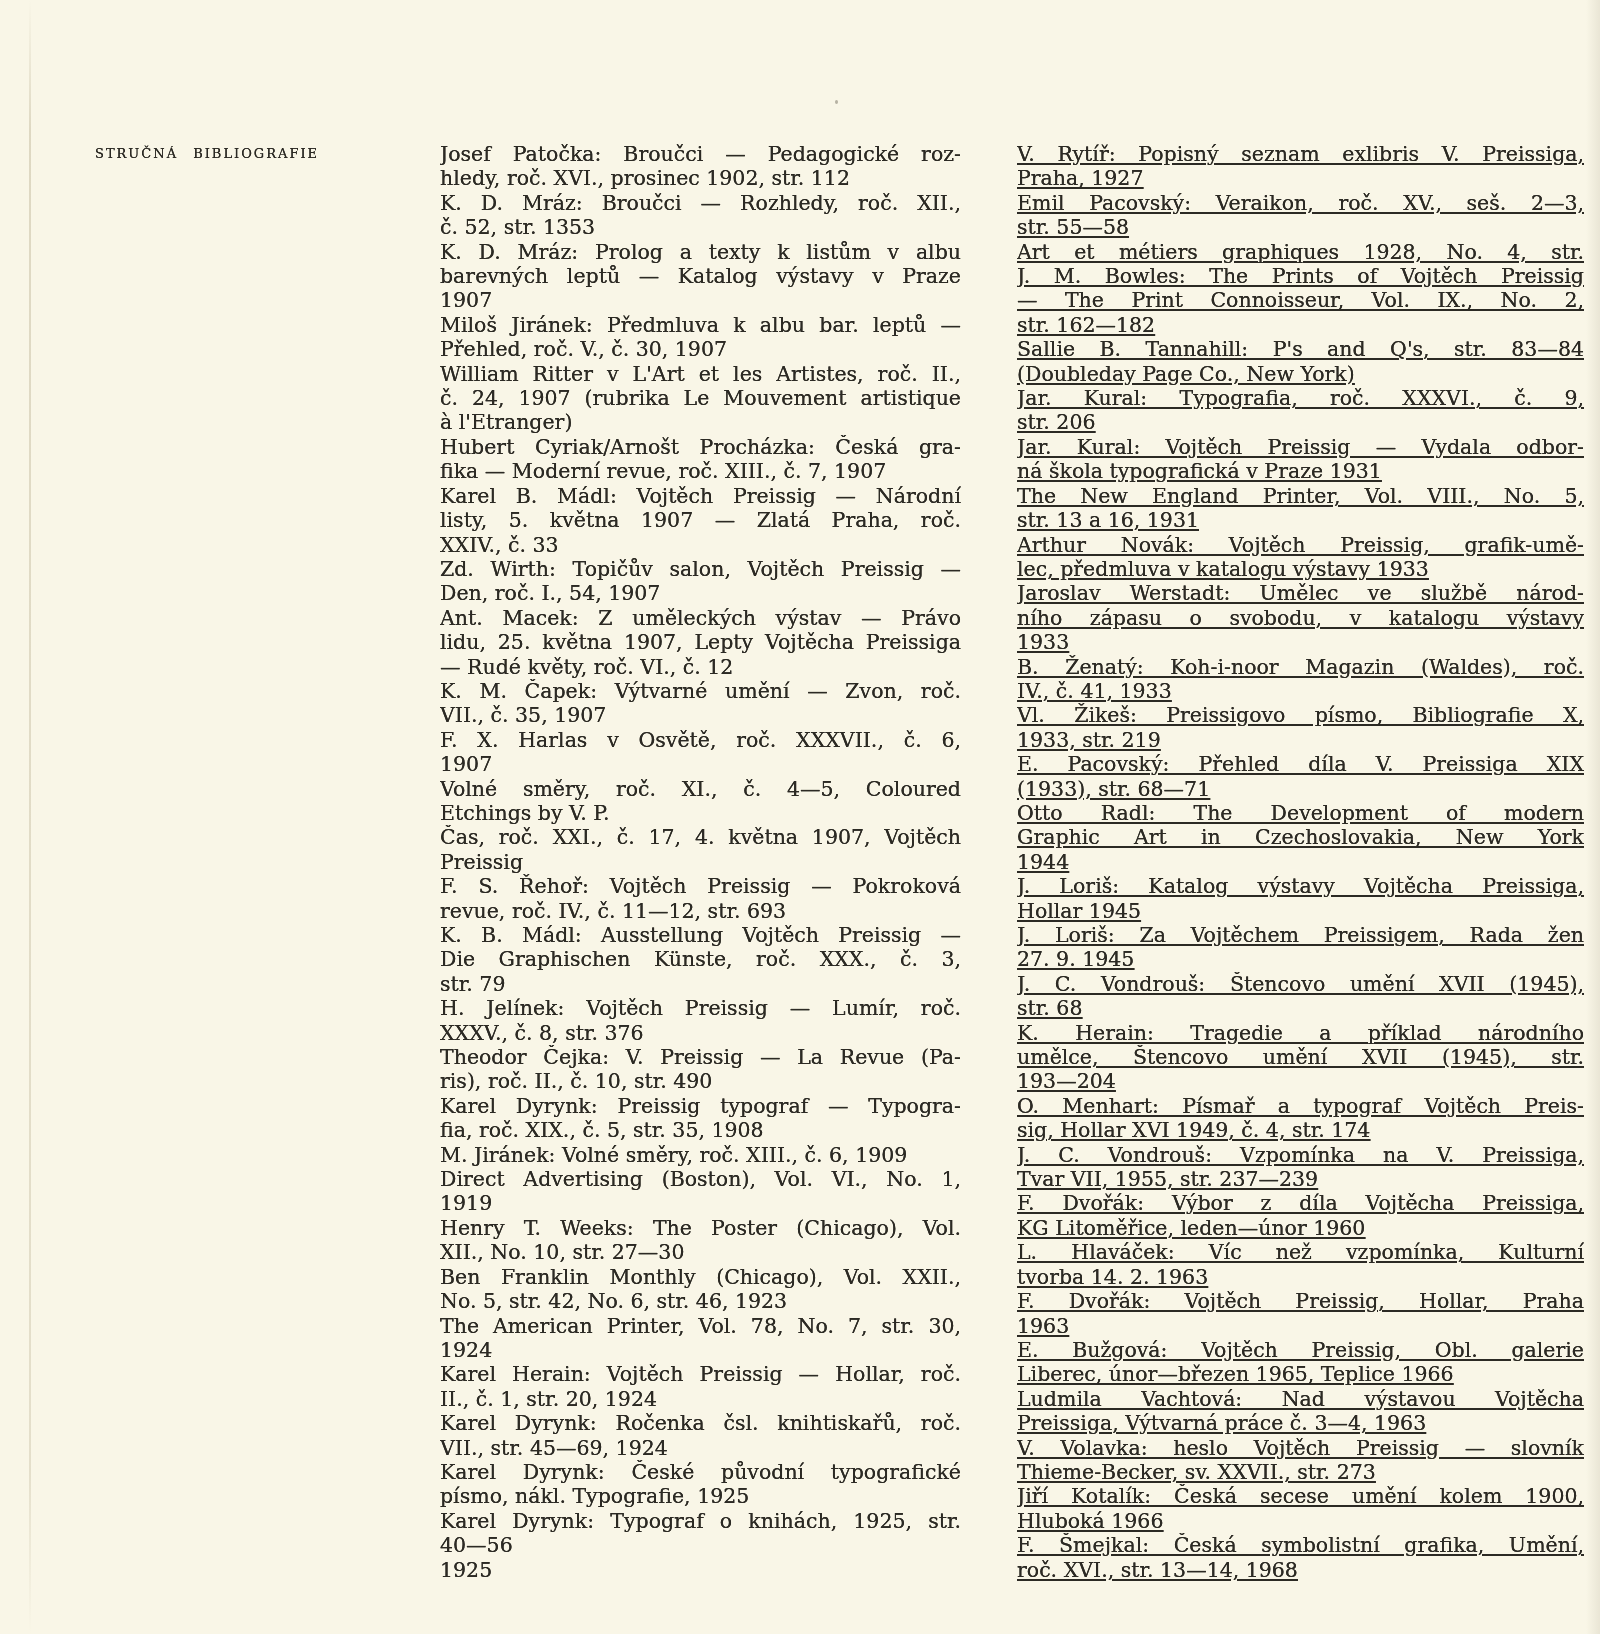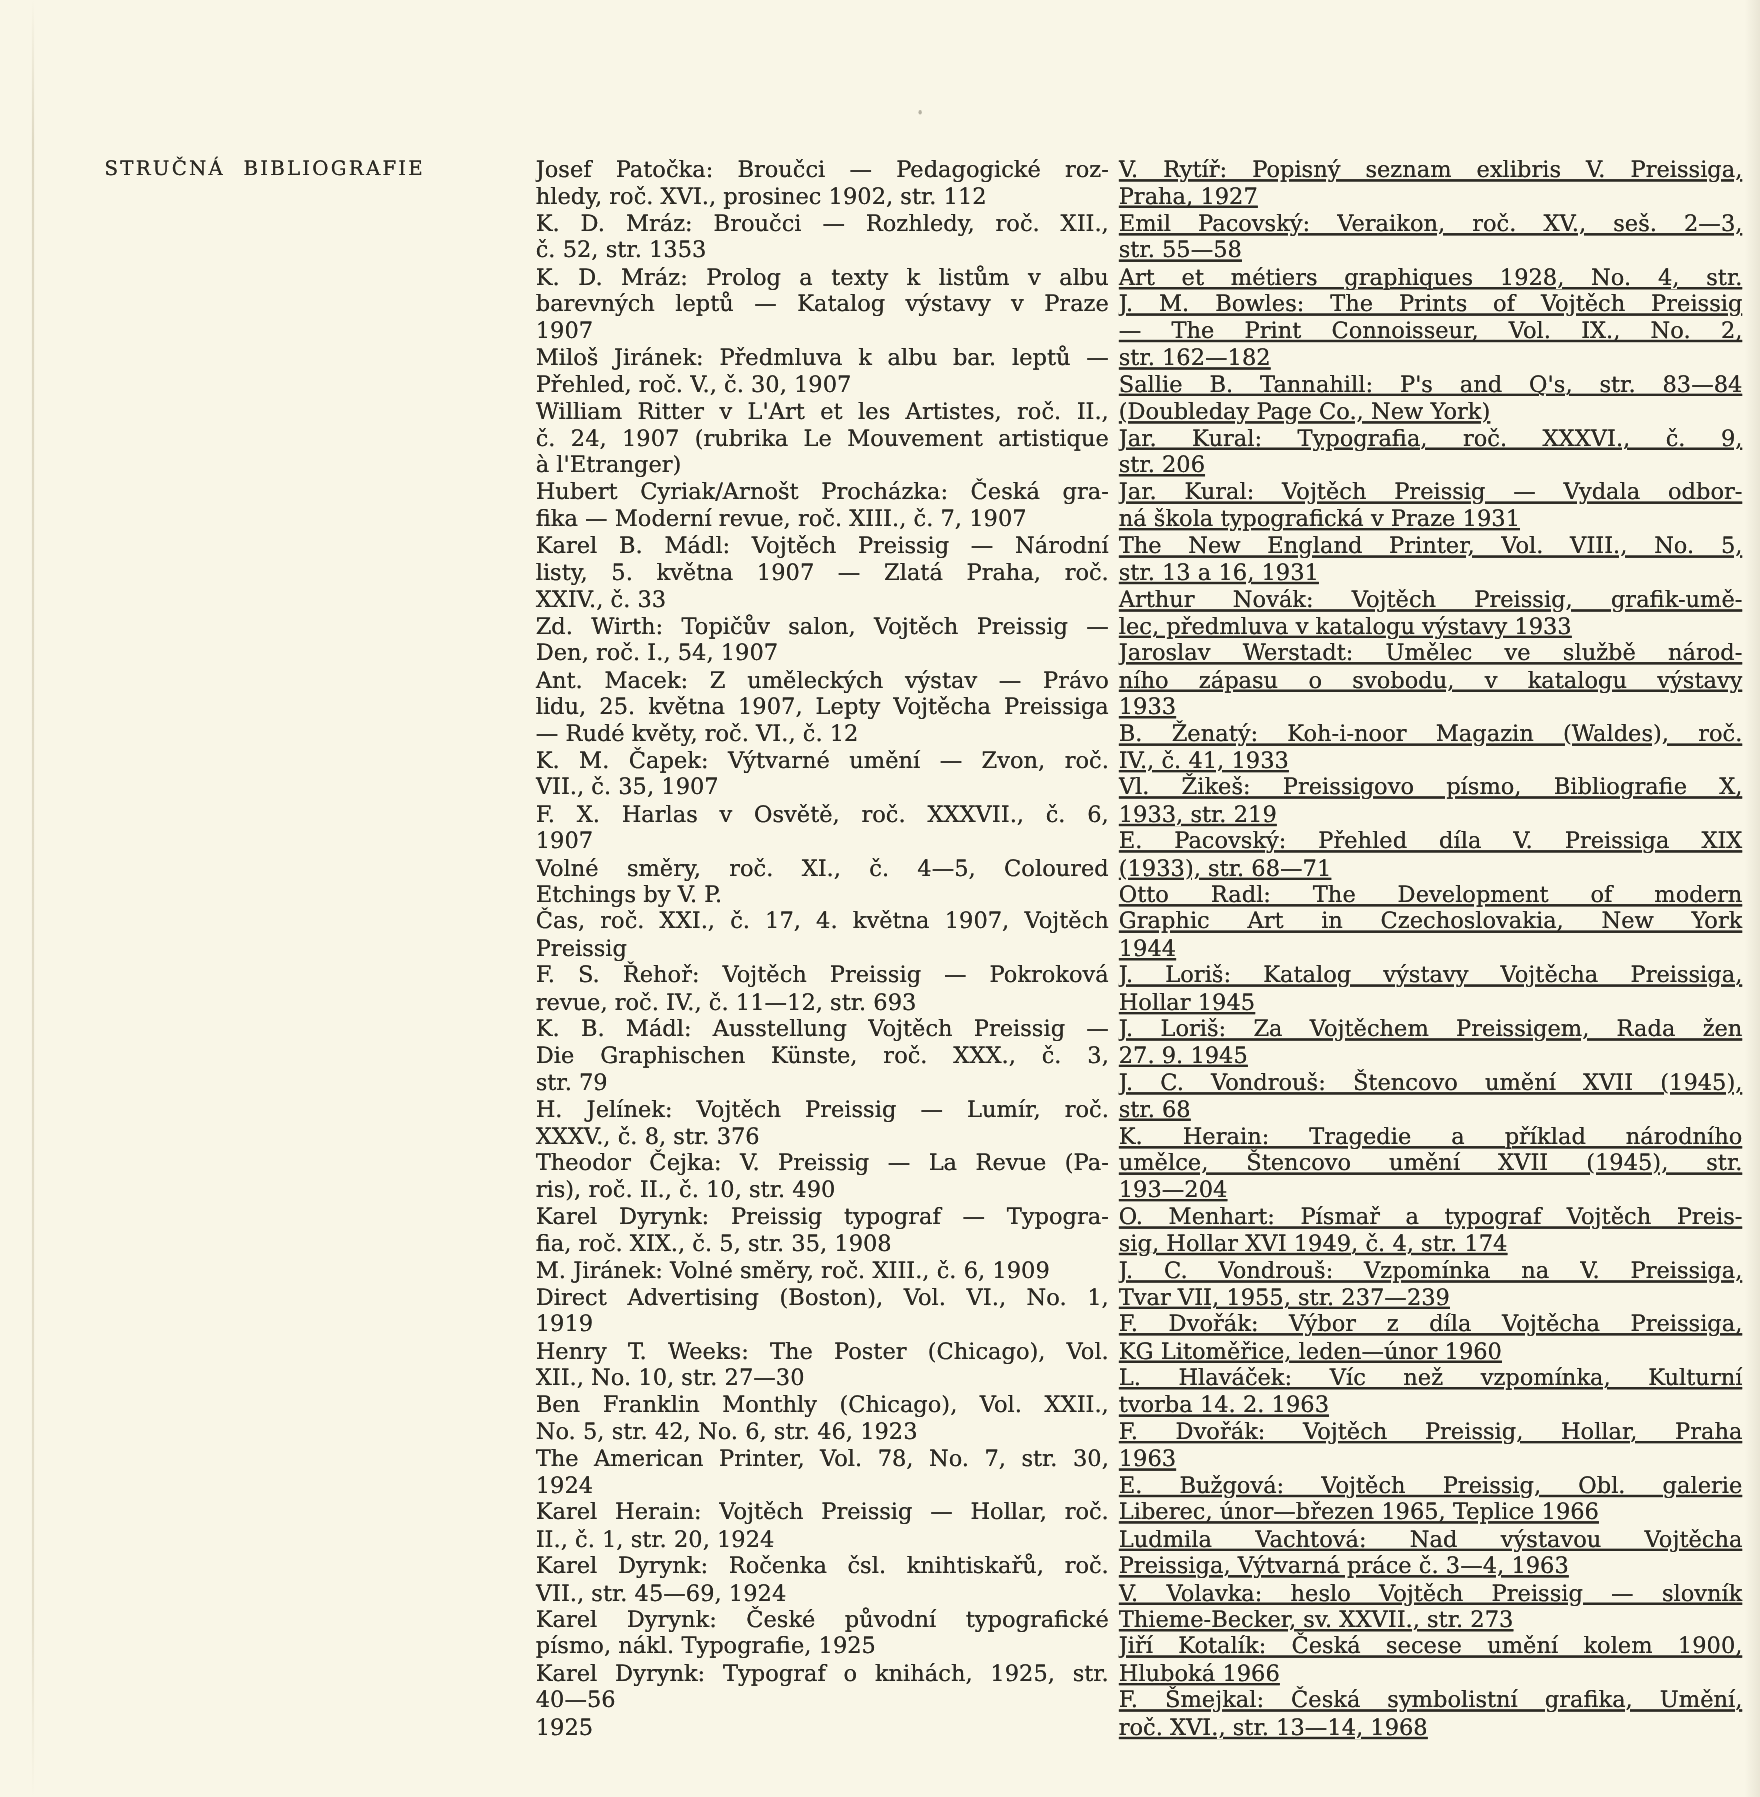--- a/index.html
+++ b/index.html
@@ -12,35 +12,35 @@
     width: 1600px;
     height: 1634px;
     overflow: hidden;
     font-family: "DejaVu Serif", "Liberation Serif", serif;
     color: #2c2a24;
   }
   .margin-header {
     position: absolute;
     left: 95px;
     top: 142px;
-    font-size: 18px;
+    font-size: 13px;
     line-height: 24.4px;
     letter-spacing: 2px;
     word-spacing: 9px;
     white-space: nowrap;
     text-shadow: 0 0 0.4px #2c2a24;
   }
   .col {
     position: absolute;
     top: 142px;
     font-size: 20.5px;
     line-height: 24.4px;
     text-shadow: 0 0 0.4px #2c2a24;
   }
-  .col-1 { left: 440px;  width: 521px; margin-left: 47px; }
+  .col-1 { left: 440px;  width: 521px; }
   .col-2 { left: 1017px; width: 567px; text-decoration: underline; }
   .entry { margin: 0; padding: 0; }
   .line {
     white-space: nowrap;
     overflow: hidden;
     text-align: justify;
     text-align-last: justify;
   }
   .line.last { text-align-last: left; }
   .page-fold {

